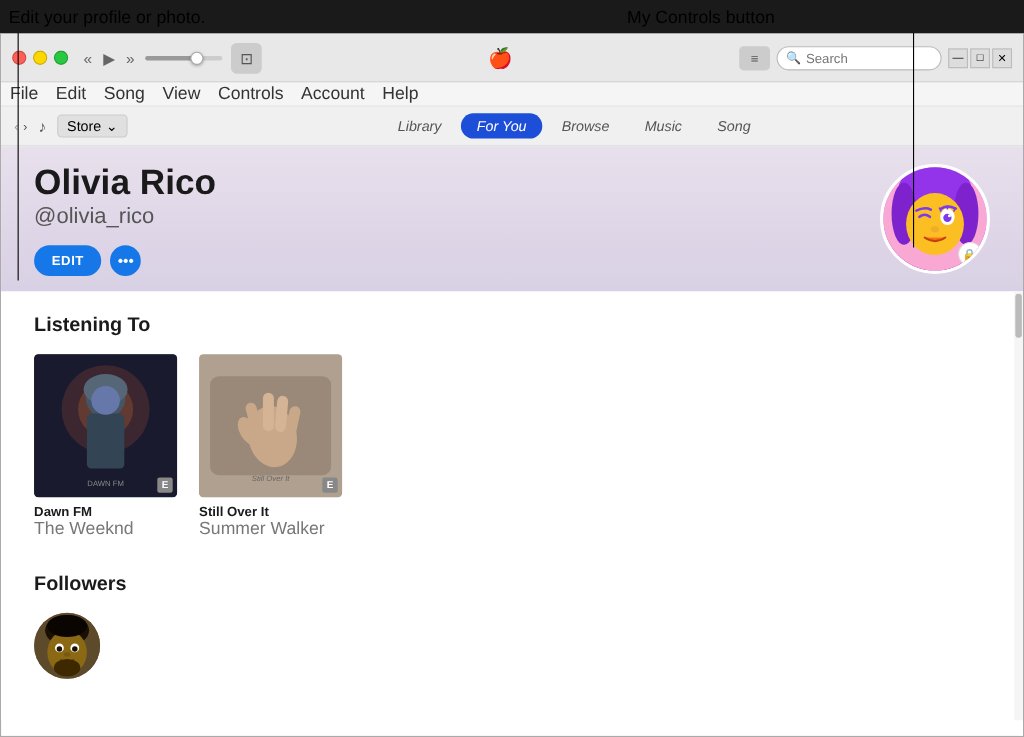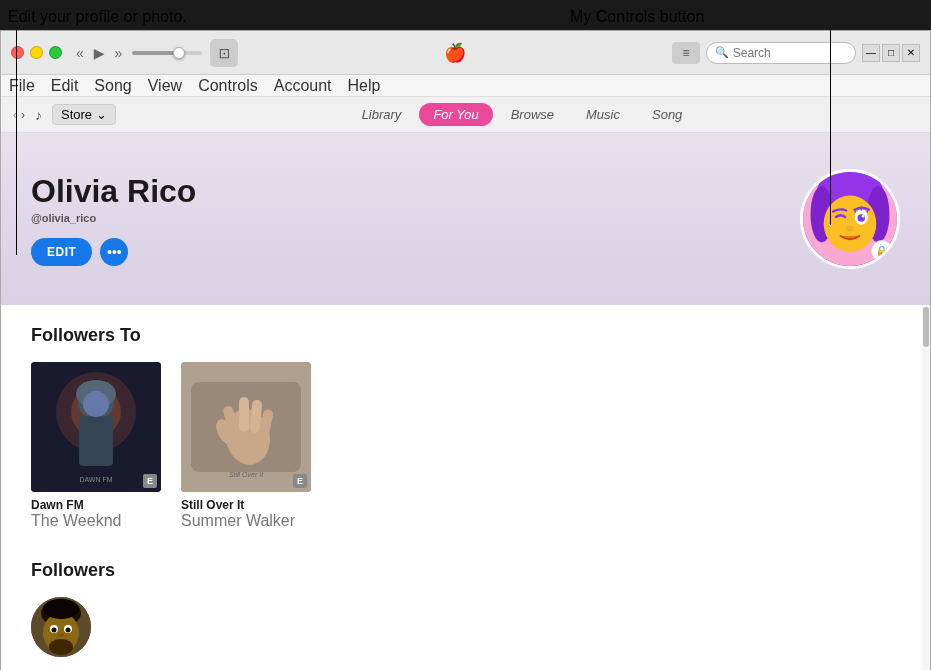--- a/index.html
+++ b/index.html
@@ -201,44 +201,43 @@
       font-style: italic;
     }
     .nav-tab {
       padding: 4px 14px;
       font-size: 13px;
       border-radius: 12px;
       cursor: pointer;
       color: #555;
     }
     .nav-tab.active {
-      background: #ec4899;
+      background: #1d4ed8;
       color: #fff;
     }
 
     
     .profile-section {
       background: linear-gradient(to bottom, #e8e0ec, #d8d0e4);
-      height: 172px;
+      height: 132px;
       position: relative;
       display: flex;
       align-items: center;
       padding: 20px 30px;
     }
     .profile-info { flex: 1; }
     .profile-name {
       font-size: 32px;
       font-weight: 700;
       color: #1a1a1a;
     }
     .profile-handle {
-      font-size: 11px;
+      font-size: 20px;
       color: #555;
       margin-top: 2px;
-      font-weight: bold;
     }
     .profile-actions {
       display: flex;
       gap: 8px;
       margin-top: 14px;
     }
     .edit-btn {
       background: #1678e8;
       color: #fff;
       border: none;
@@ -498,21 +497,21 @@
           <path d="M56 40 Q62 36 70 40" stroke="#7c3aed" stroke-width="2.5" fill="none" stroke-linecap="round"></path>
         </svg>
       </div>
       <div class="lock-badge">🔒</div>
     </div>
   </div>
 
   <div class="content-area">
     <div class="content-inner">
 
-      <div class="section-title">Followers To</div>
+      <div class="section-title">Listening To</div>
       <div class="album-grid">
 
         <div class="album-item">
           <div class="album-cover dawn-fm-cover">
             <svg width="130" height="130" viewBox="0 0 130 130">
               <rect width="130" height="130" fill="#1a1a2e"></rect>
 
               <circle cx="65" cy="50" r="40" fill="#ff6b35" opacity="0.15"></circle>
               <circle cx="65" cy="50" r="25" fill="#ff8c42" opacity="0.2"></circle>
 

